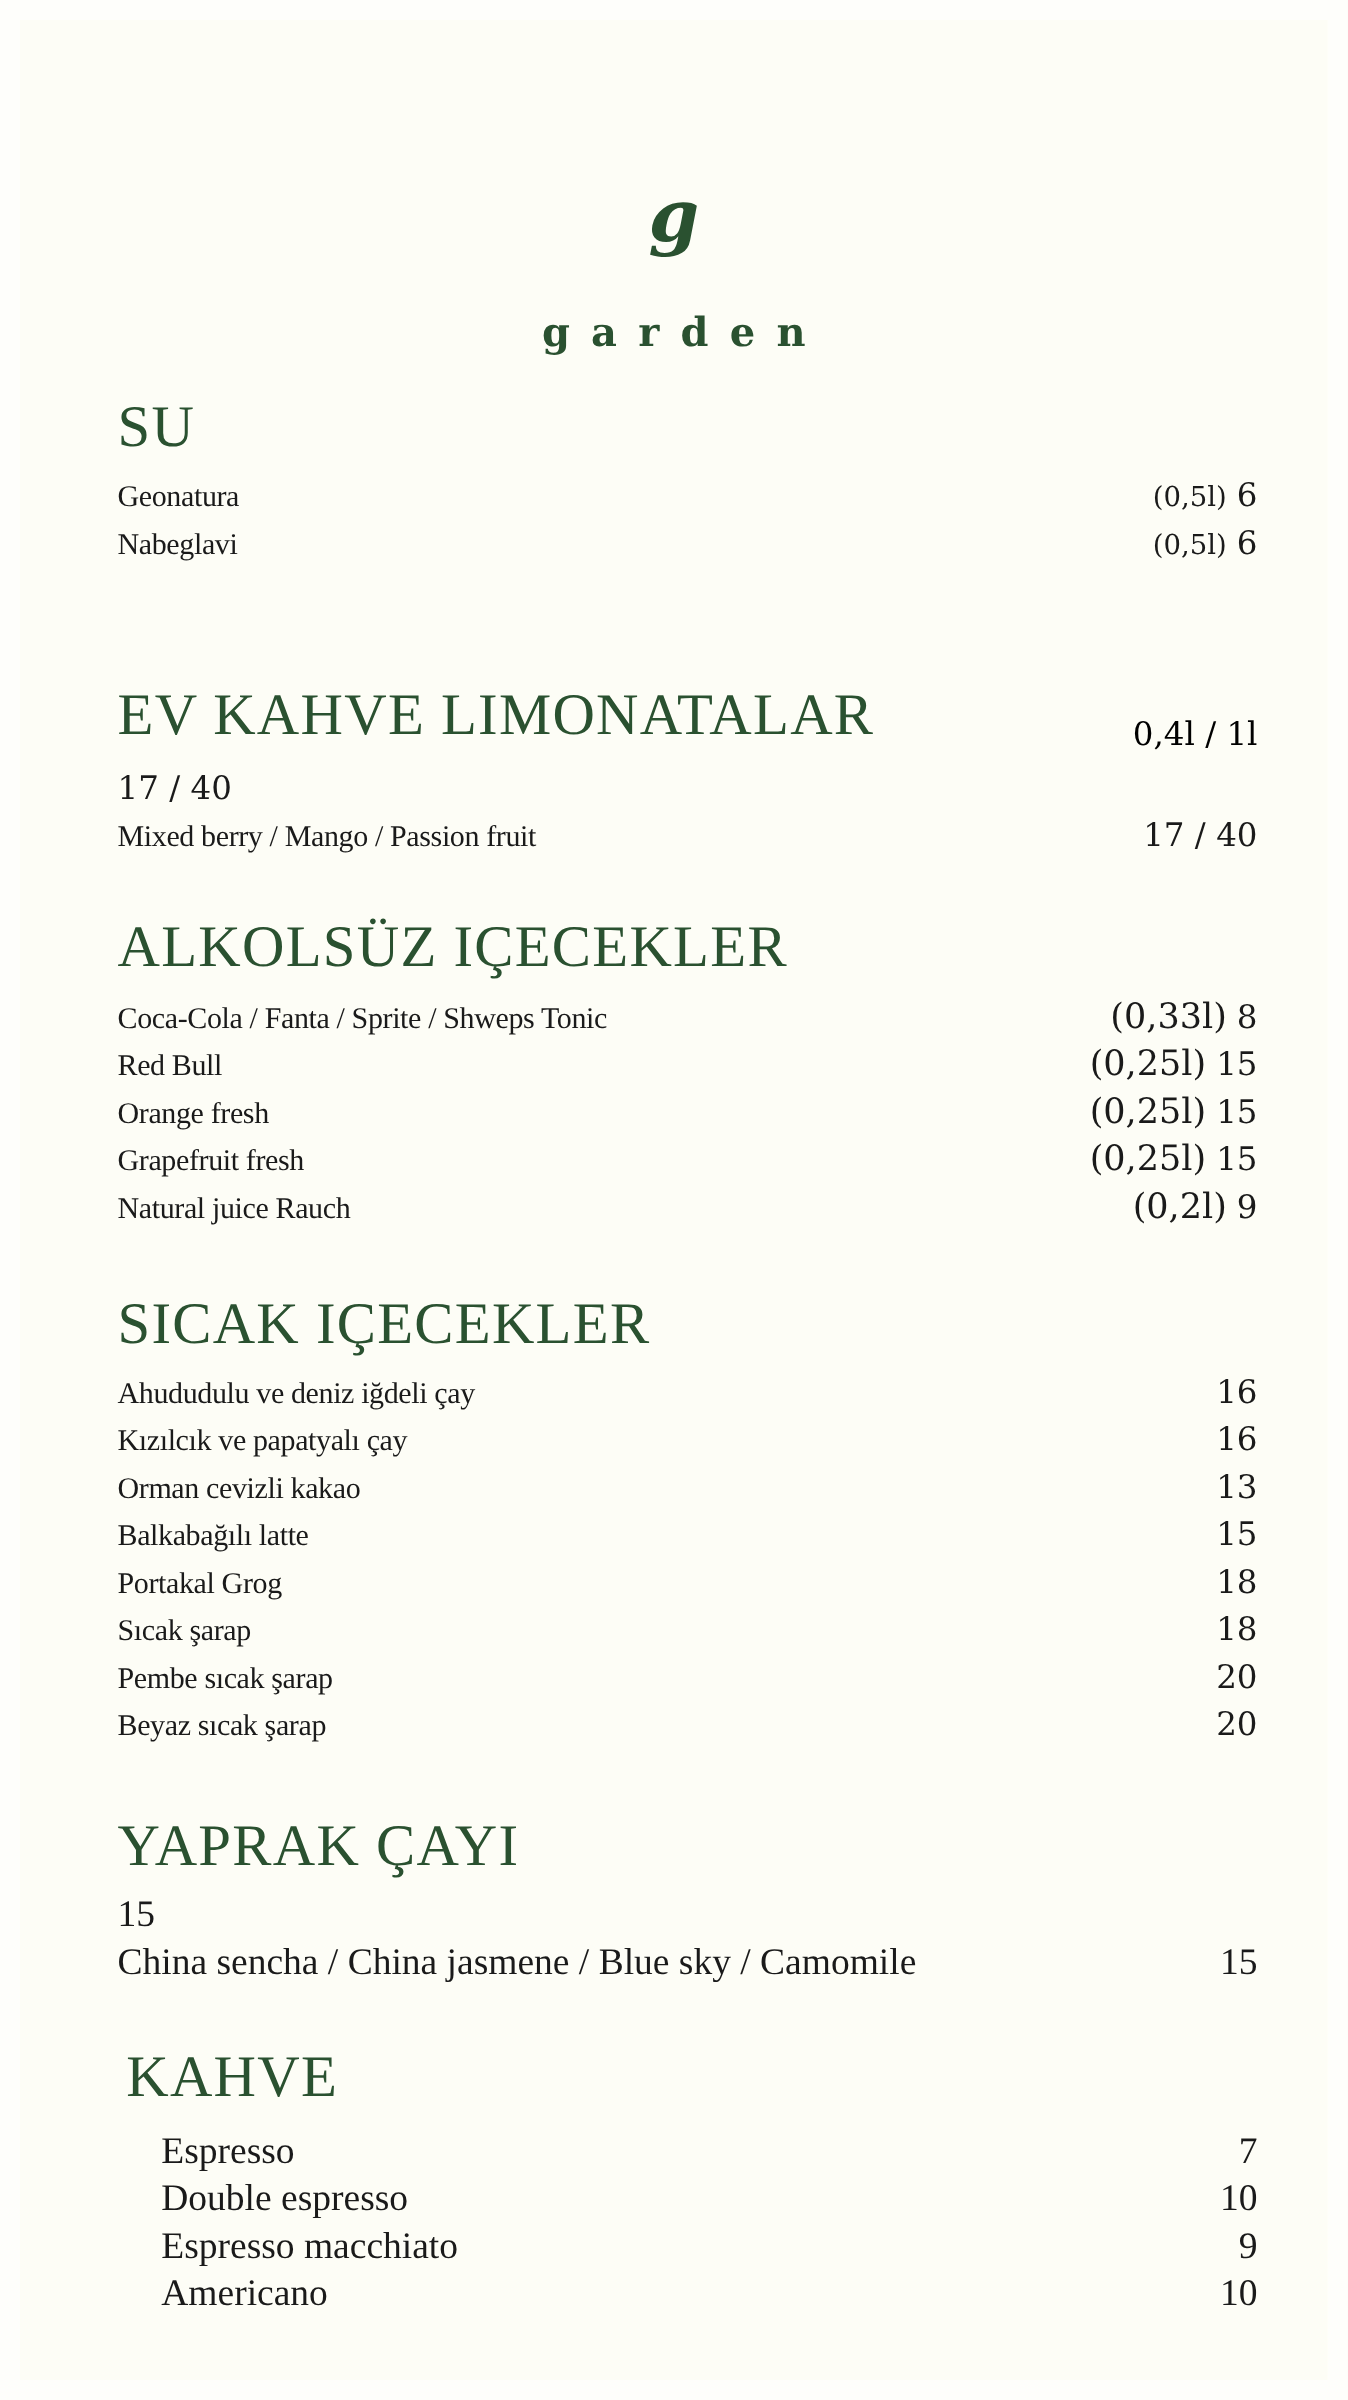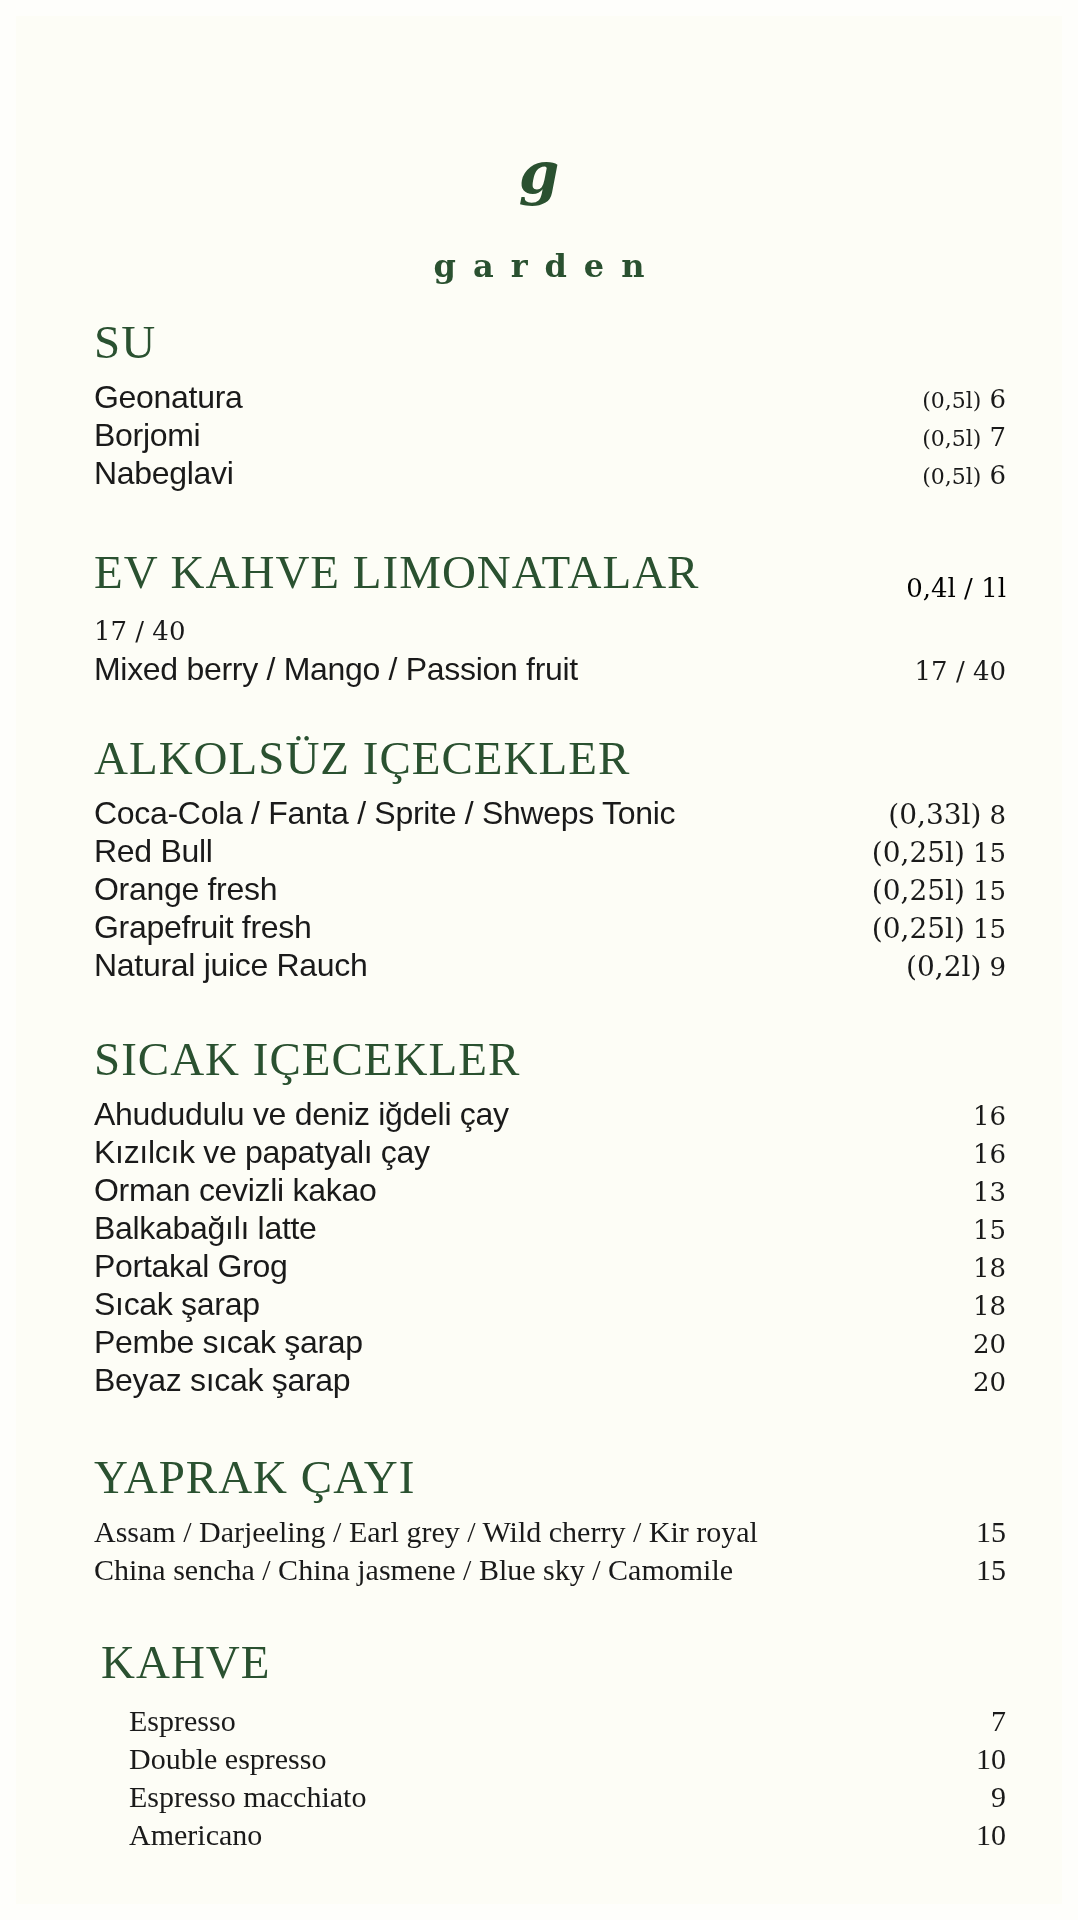--- a/index.html
+++ b/index.html
@@ -80,22 +80,22 @@
       margin-top: 10px;
     }
     .item {
       display: flex;
       justify-content: space-between;
       align-items: baseline;
       height: 38px;
       line-height: 38px;
     }
     .item-name {
-      font-family: Liberation Sans, sans-serif;
-      font-size: 32px;
+      font-family: Liberation Serif, serif;
+      font-size: 24px;
       letter-spacing: -0.3px;
       white-space: nowrap;
     }
     .item-name.narrow {
       font-family: "Liberation Serif", serif;
       font-size: 30px;
       letter-spacing: 0;
     }
     .item-price {
       font-family: "DejaVu Serif", serif;
@@ -123,24 +123,20 @@
 
   <div class="logo logo-mark">g</div>
   <div class="logo logo-word">garden</div>
 
   <div class="section" style="top:300px;">
     <h2 class="section-title">SU</h2>
     <div class="items">
       <div class="item">
         <span class="item-name">Geonatura</span>
         <span class="item-price"><span class="vol">(0,5l)</span><span>6</span></span>
-      </div>
-      <div class="item">
-        <span class="item-name">Borjomi</span>
-        <span class="item-price"><span class="vol">(0,5l)</span><span>7</span></span>
       </div>
       <div class="item">
         <span class="item-name">Nabeglavi</span>
         <span class="item-price"><span class="vol">(0,5l)</span><span>6</span></span>
       </div>
     </div>
   </div>
 
   <div class="section" style="top:530px;">
     <h2 class="section-title">
@@ -219,21 +215,20 @@
         <span class="item-name">Beyaz sıcak şarap</span>
         <span class="item-price">20</span>
       </div>
     </div>
   </div>
 
   <div class="section" style="top:1435px;">
     <h2 class="section-title">YAPRAK ÇAYI</h2>
     <div class="items">
       <div class="item">
-        <span class="item-name narrow">Assam / Darjeeling / Earl grey / Wild cherry / Kir royal</span>
         <span class="item-price narrow">15</span>
       </div>
       <div class="item">
         <span class="item-name narrow">China sencha / China jasmene / Blue sky / Camomile</span>
         <span class="item-price narrow">15</span>
       </div>
     </div>
   </div>
 
   <div class="section indent" style="top:1620px;">

